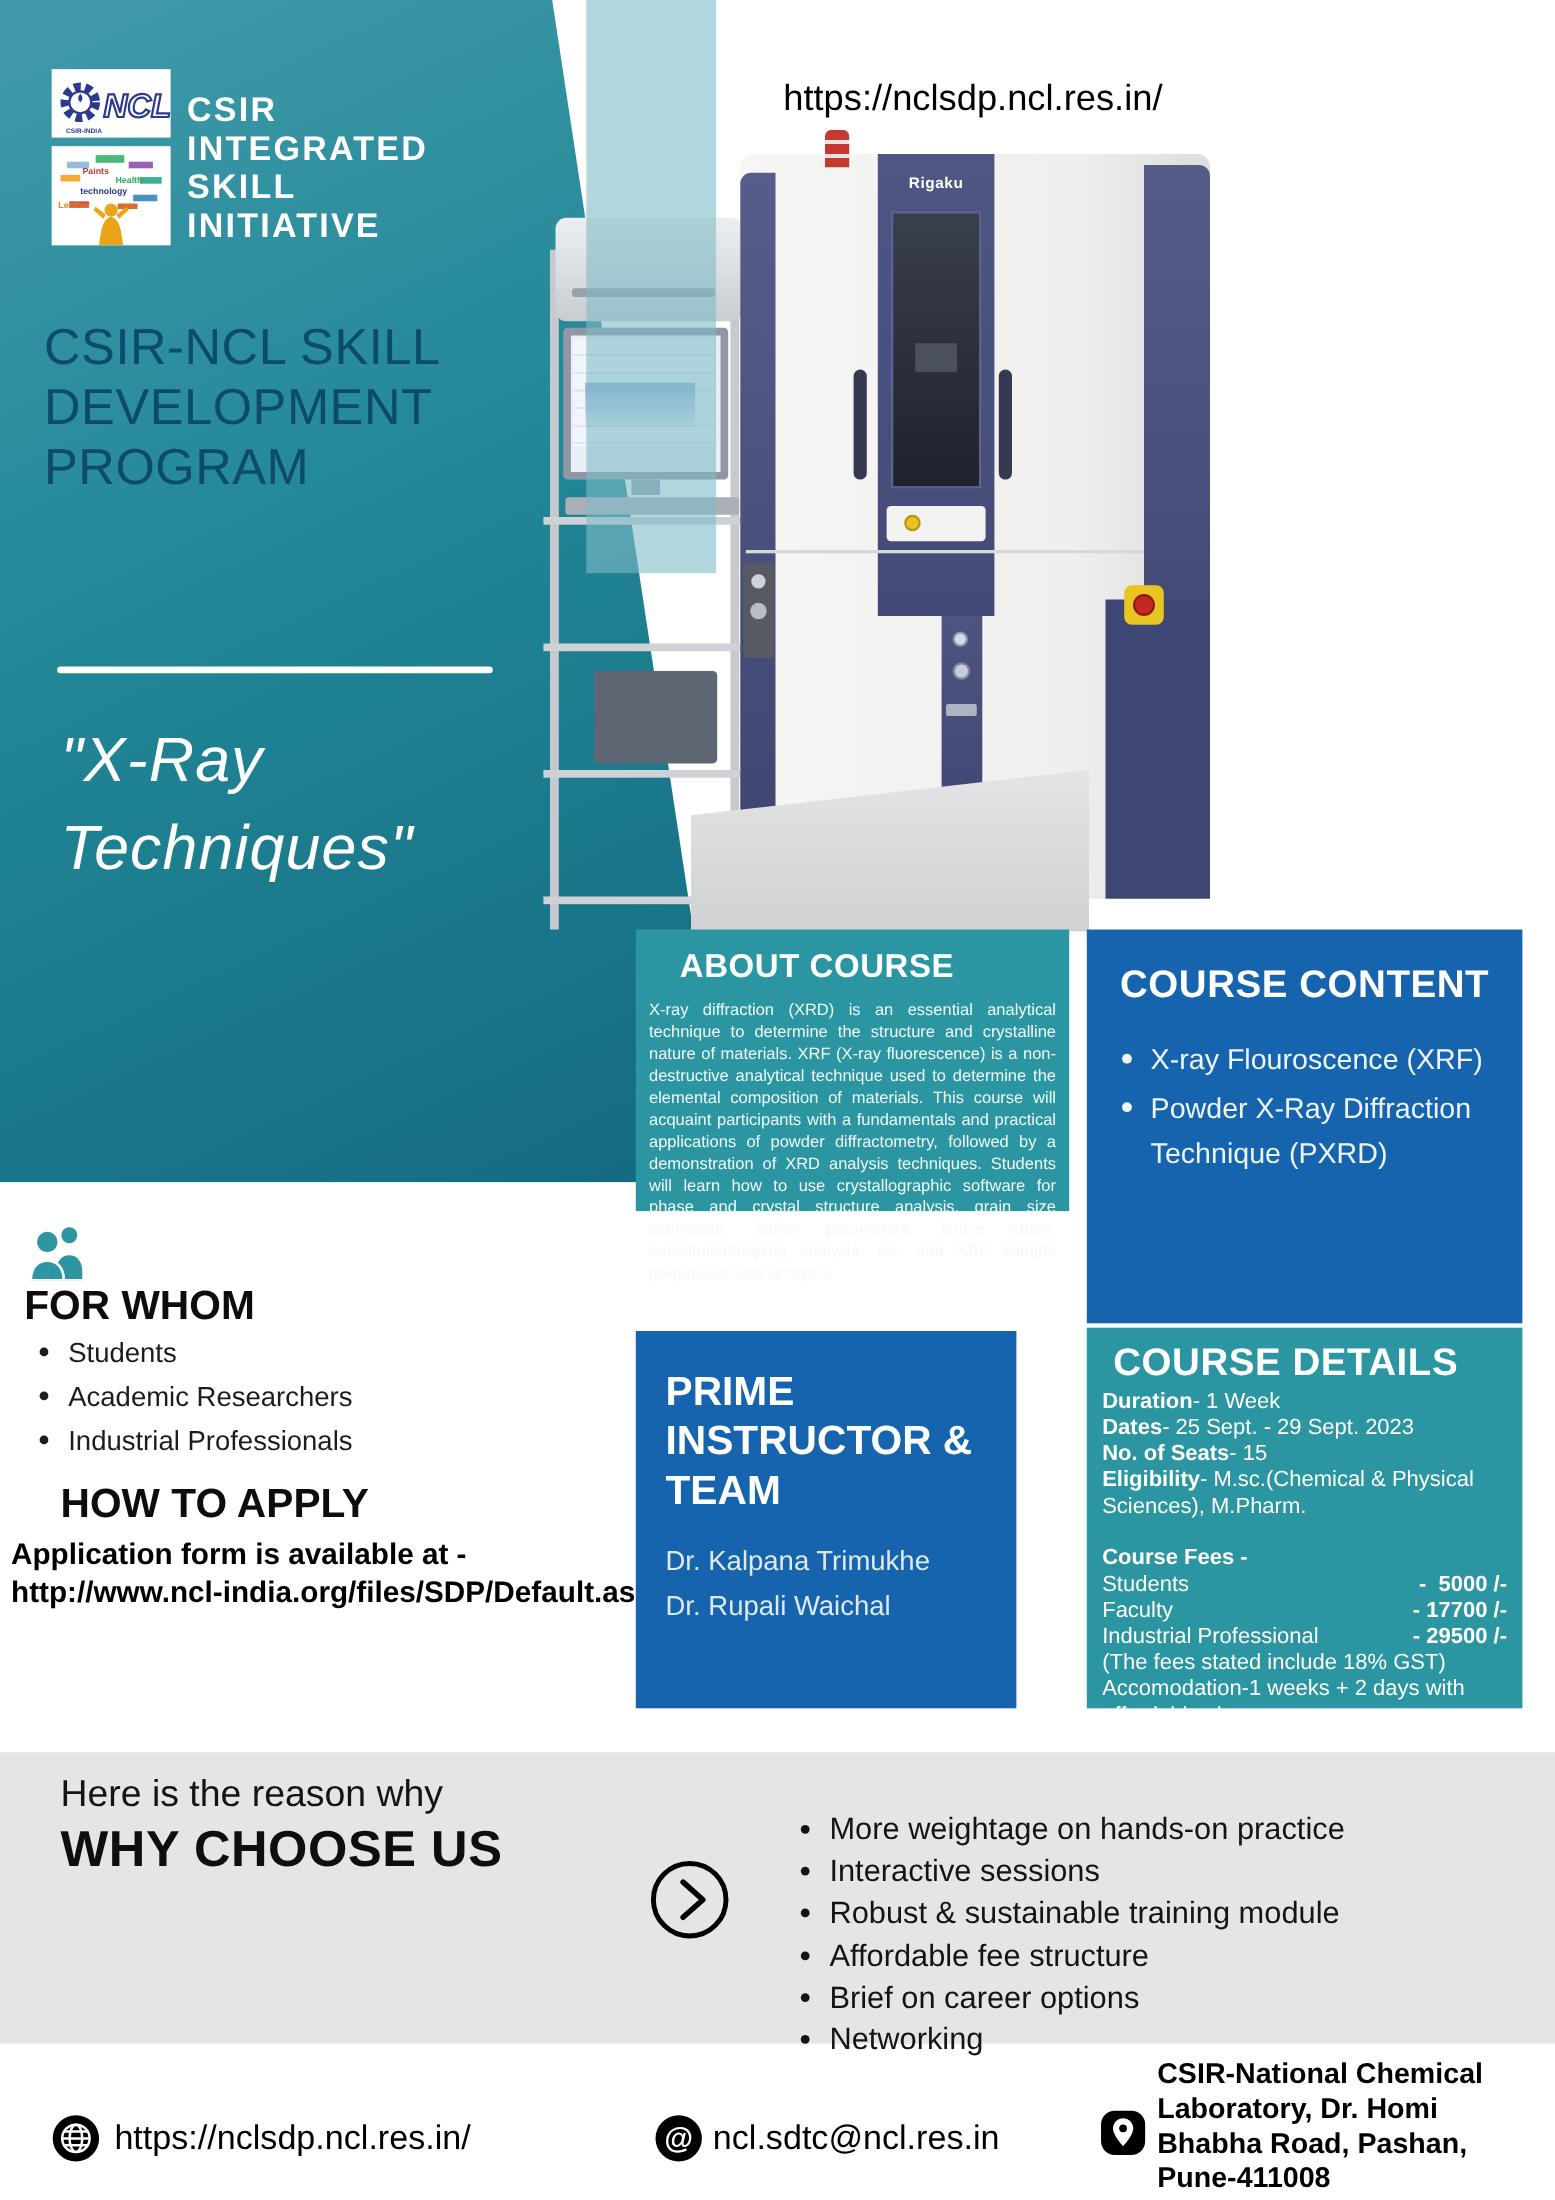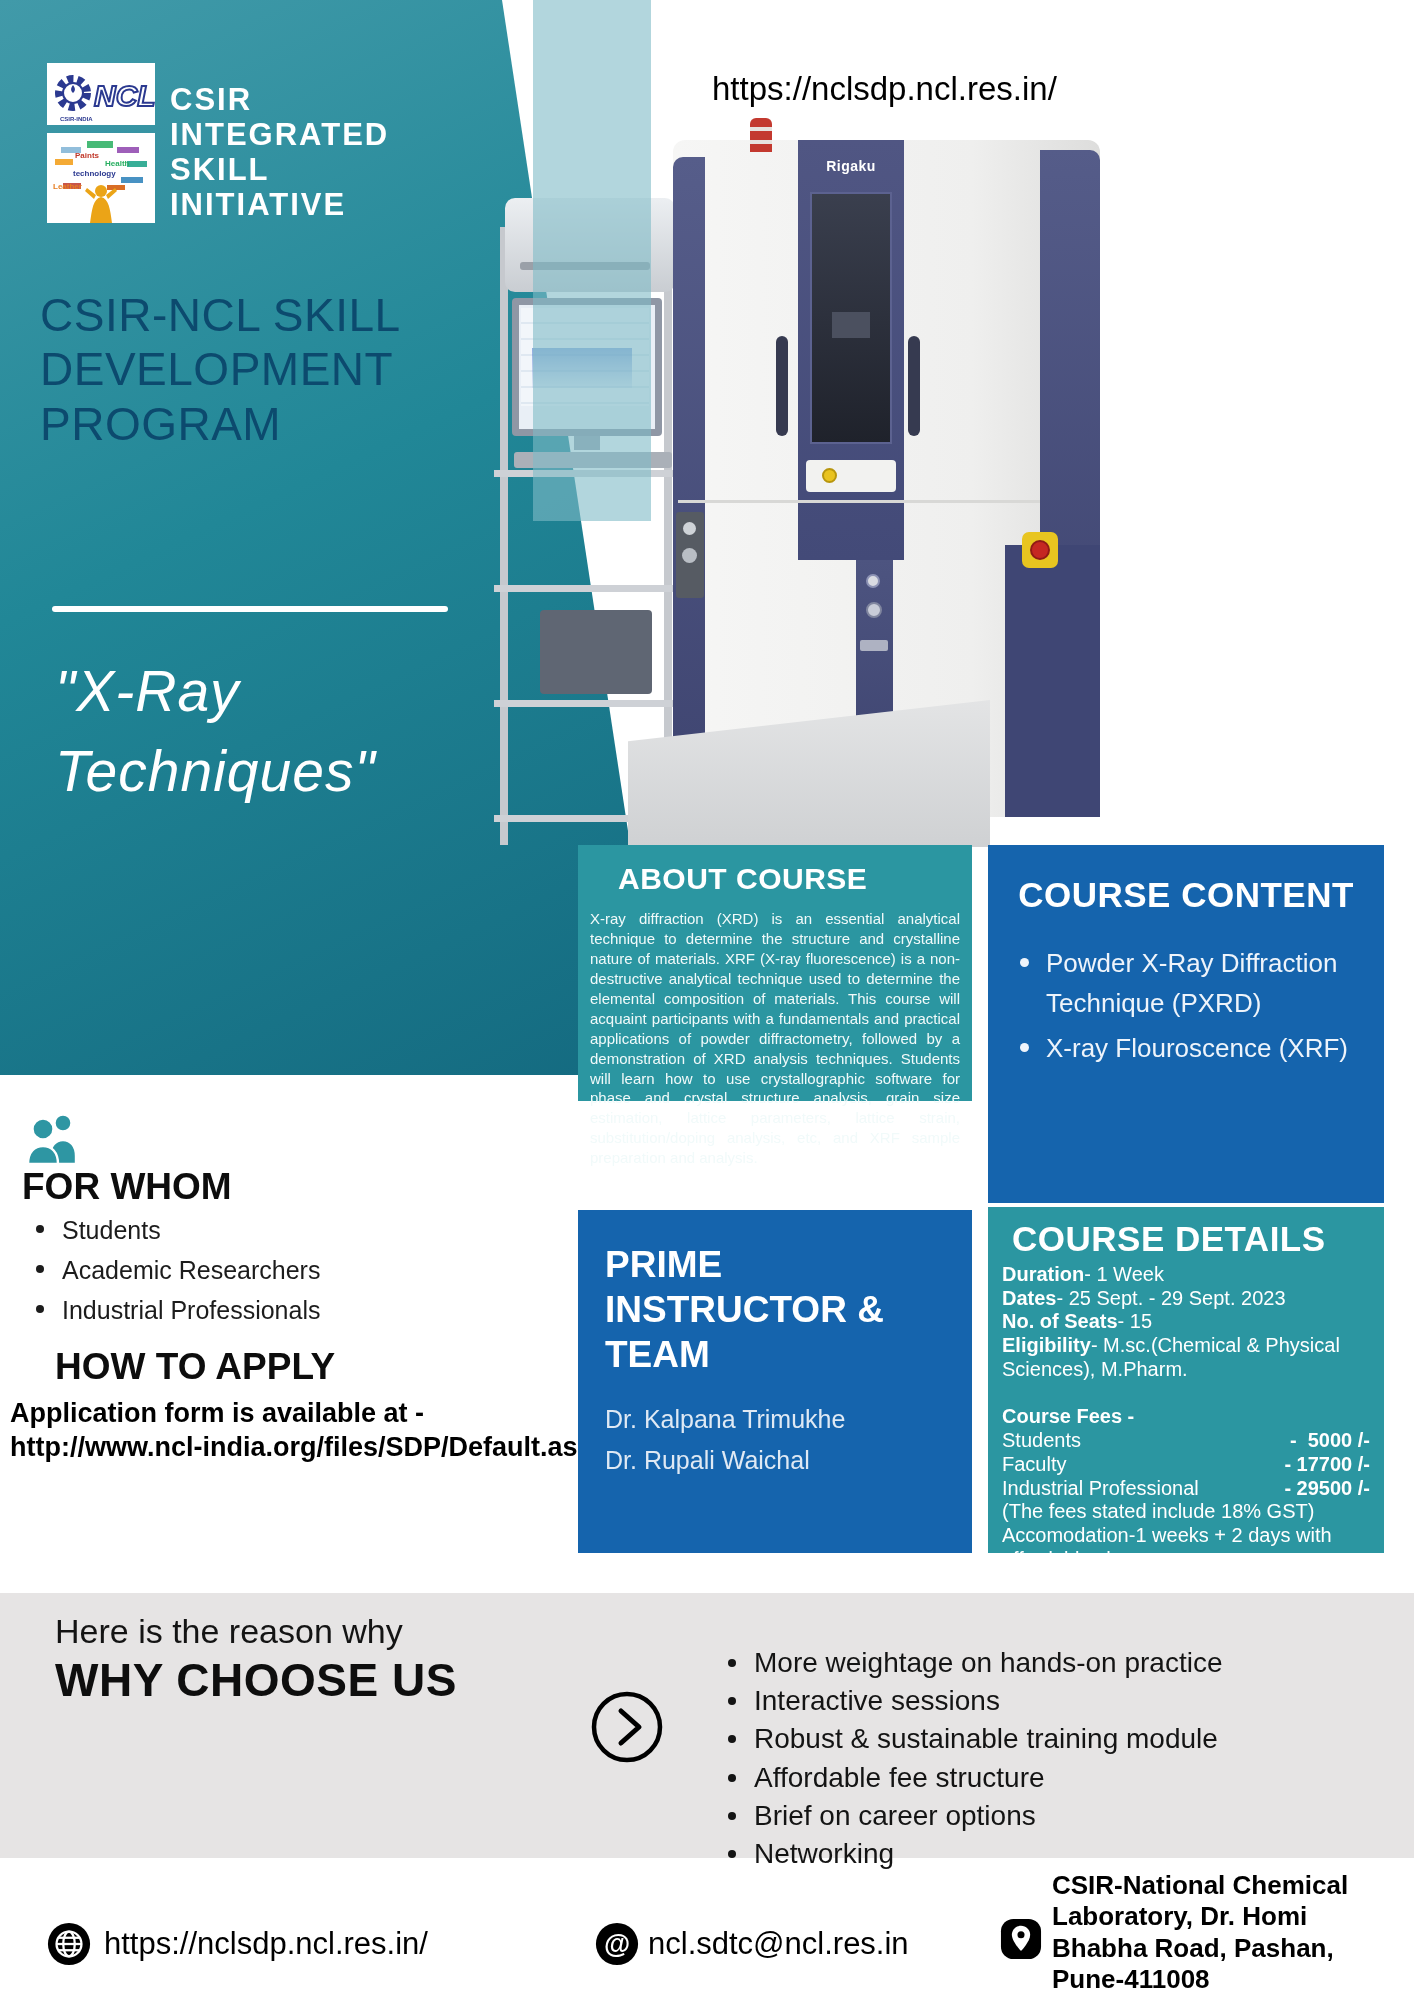--- a/index.html
+++ b/index.html
@@ -87,21 +87,21 @@
 
   
   .box { z-index:4; color:#fff; }
   .box-about { left:578px; top:845px; width:394px; height:256px; background:#2b96a1; padding:17px 12px 0 12px; }
   .box-about h2 { margin-left:28px; font-size:30px; letter-spacing:.5px; }
   .about-body { margin-top:13px; font-size:15px; line-height:1.33; color:#f1fafa; text-align:justify; }
   .box-content { left:988px; top:845px; width:396px; height:358px; background:#1564ad; padding:30px 26px 0 26px; }
   .box-content h2 { text-align:center; font-size:35px; letter-spacing:.5px; }
   .content-list { margin-top:28px; font-size:26px; line-height:1.55; color:#eef4fb; }
   .content-list li { margin-bottom:4px; }
-  .box-prime { left:578px; top:1210px; width:394px; height:343px; background:#1564ad; padding:32px 10px 0 27px; }
+  .box-prime { left:578px; top:1210px; width:346px; height:343px; background:#1564ad; padding:32px 10px 0 27px; }
   .prime-title { font-size:37px; font-weight:700; line-height:1.22; }
   .prime-title span { display:block; }
   .prime-names { margin-top:24px; font-size:25px; color:#dfe9f4; line-height:1.45; }
   .prime-names div { margin-bottom:4px; }
   .box-details { left:988px; top:1207px; width:396px; height:346px; background:#2b96a1; padding:12px 14px 0 14px; }
   .box-details h2 { margin-left:10px; font-size:35px; letter-spacing:.5px; }
   .details-body { margin-top:4px; font-size:20px; line-height:1.185; }
   .details-body b { font-weight:700; }
   .fee-row { display:flex; justify-content:space-between; }
   .fee-row .amt { font-weight:700; white-space:pre; }
@@ -250,22 +250,22 @@
   <div class="abs band"></div>
 
   <div class="abs box box-about">
     <h2>ABOUT COURSE</h2>
     <p class="about-body">X-ray diffraction (XRD) is an essential analytical technique to determine the structure and crystalline nature of materials. XRF (X-ray fluorescence) is a non-destructive analytical technique used to determine the elemental composition of materials. This course will acquaint participants with a fundamentals and practical applications of powder diffractometry, followed by a demonstration of XRD analysis techniques. Students will learn how to use crystallographic software for phase and crystal structure analysis, grain size estimation, lattice parameters, lattice strain, substitution/doping analysis, etc, and XRF sample preparation and analysis.</p>
   </div>
 
   <div class="abs box box-content">
     <h2>COURSE CONTENT</h2>
     <ul class="dotlist content-list">
+      <li>X-ray Flouroscence (XRF)</li>
       <li>Powder X-Ray Diffraction Technique (PXRD)</li>
-      <li>X-ray Flouroscence (XRF)</li>
     </ul>
   </div>
 
   <div class="abs fw-icon">
     <svg width="56" height="52" viewBox="0 0 56 52">
       <g fill="#2e96a3" stroke="#ffffff" stroke-width="2.4">
         <circle cx="37" cy="11" r="8.5"></circle>
         <path d="M24 44c0-10 5.5-16 13-16s13 6 13 16v8H24z"></path>
         <circle cx="17" cy="17" r="10.5"></circle>
         <path d="M2 52c0-12 6.5-18 15-18s15 6 15 18z"></path>

